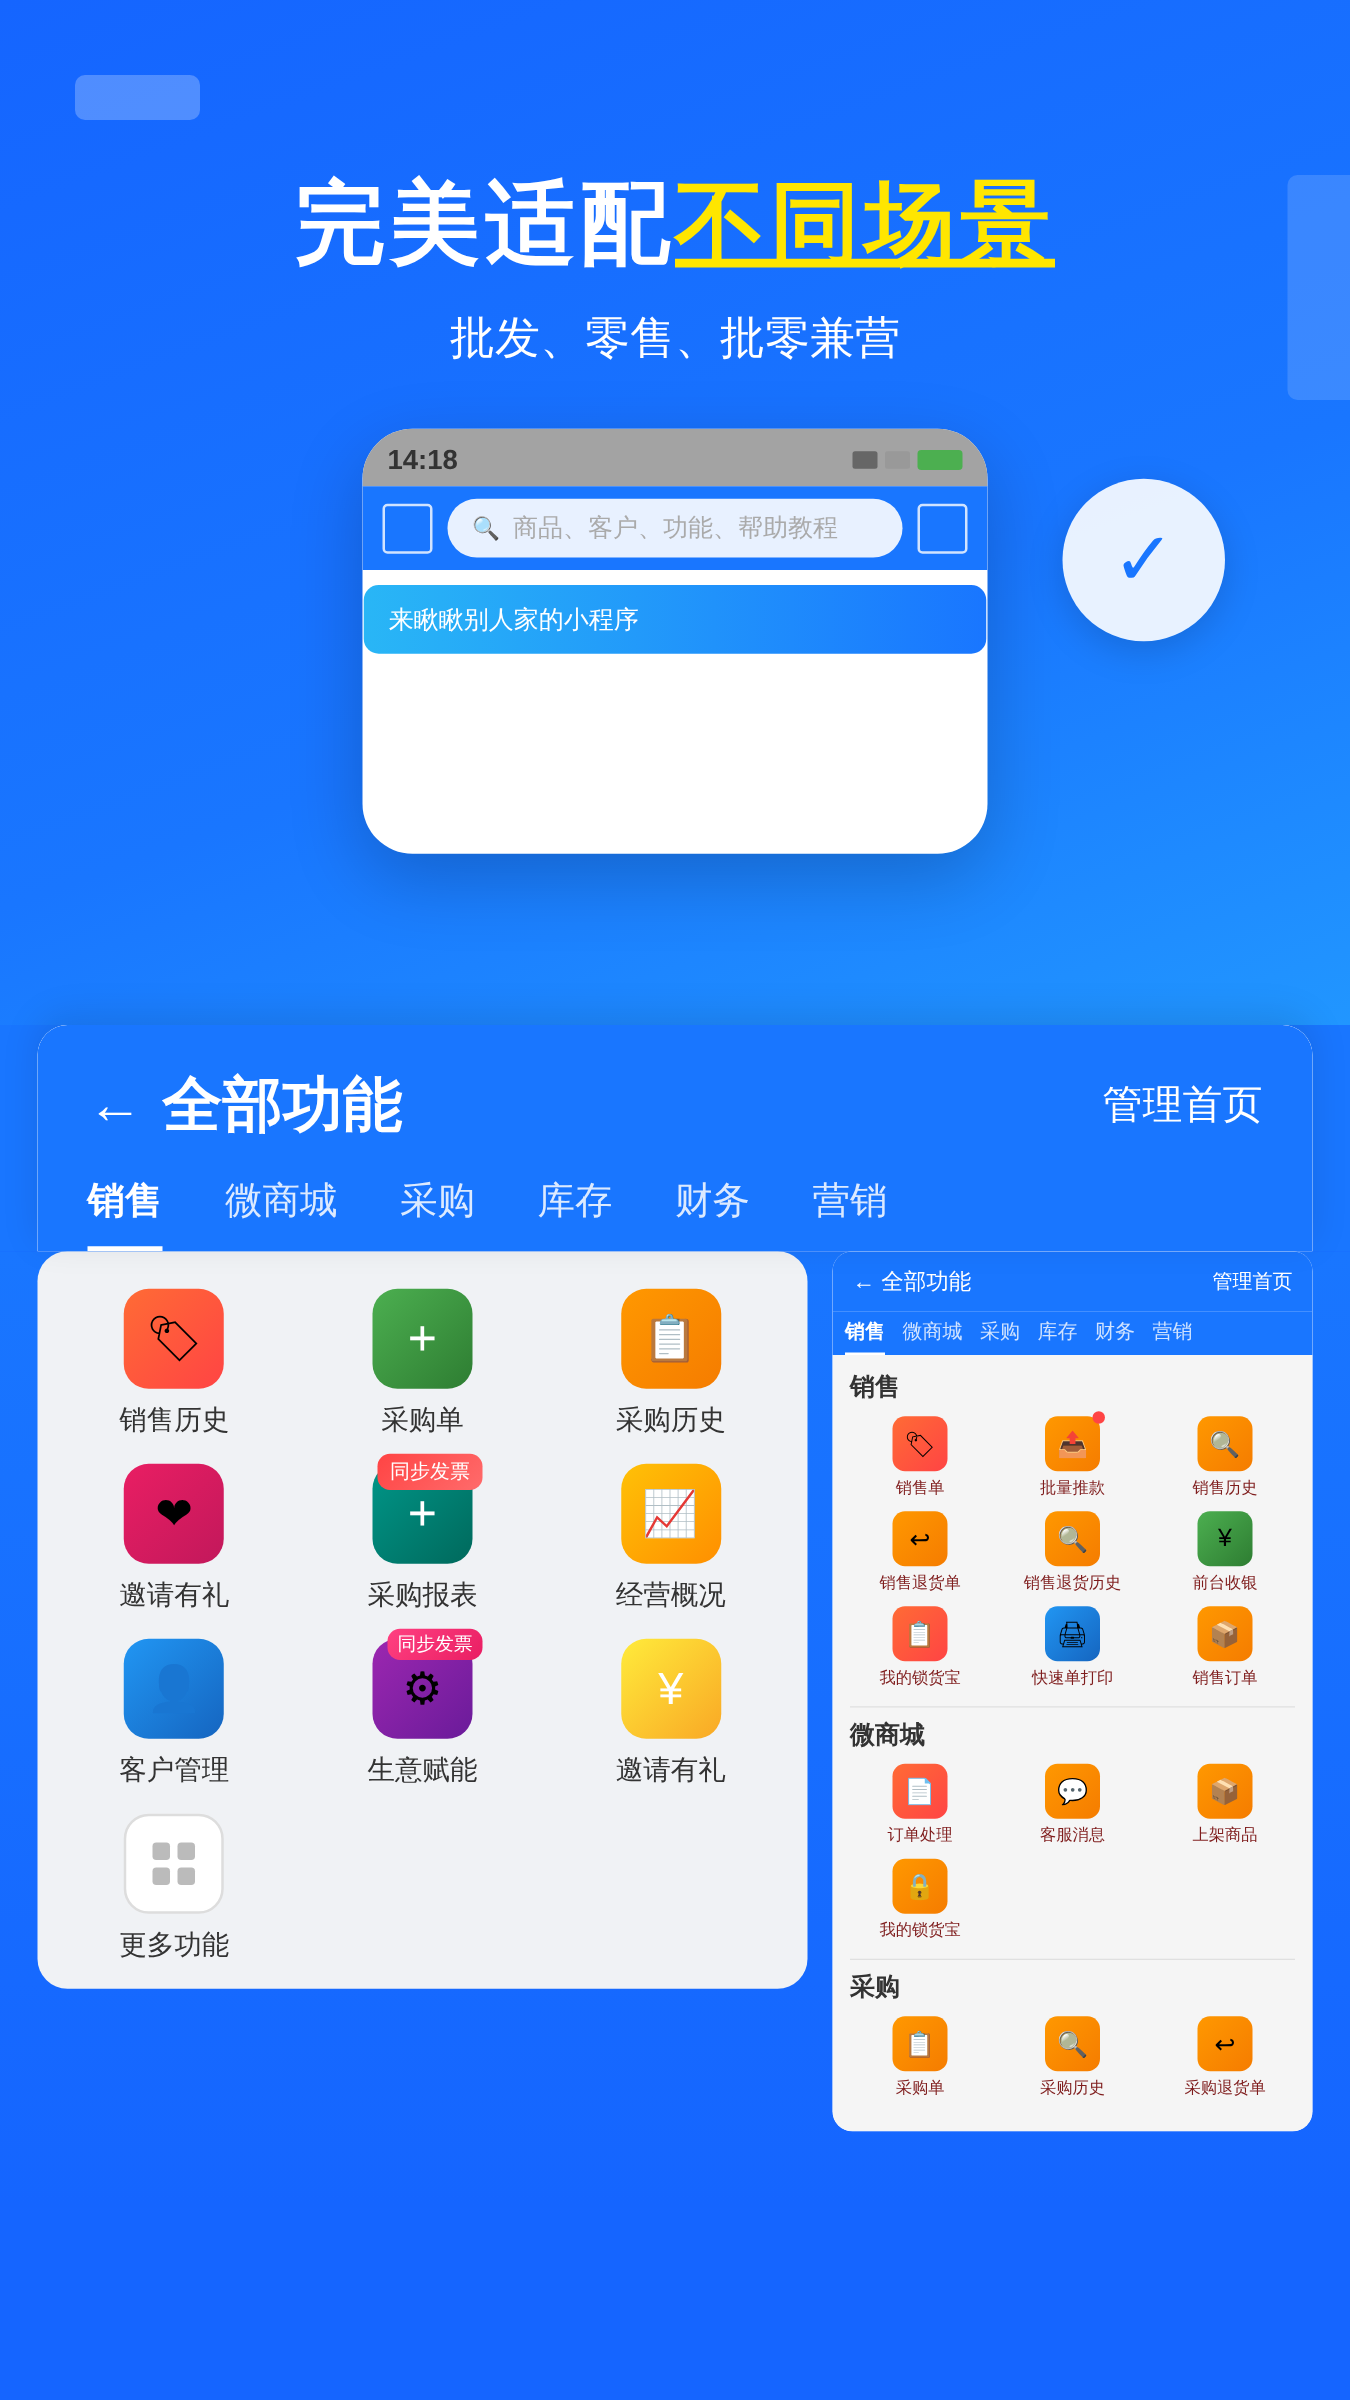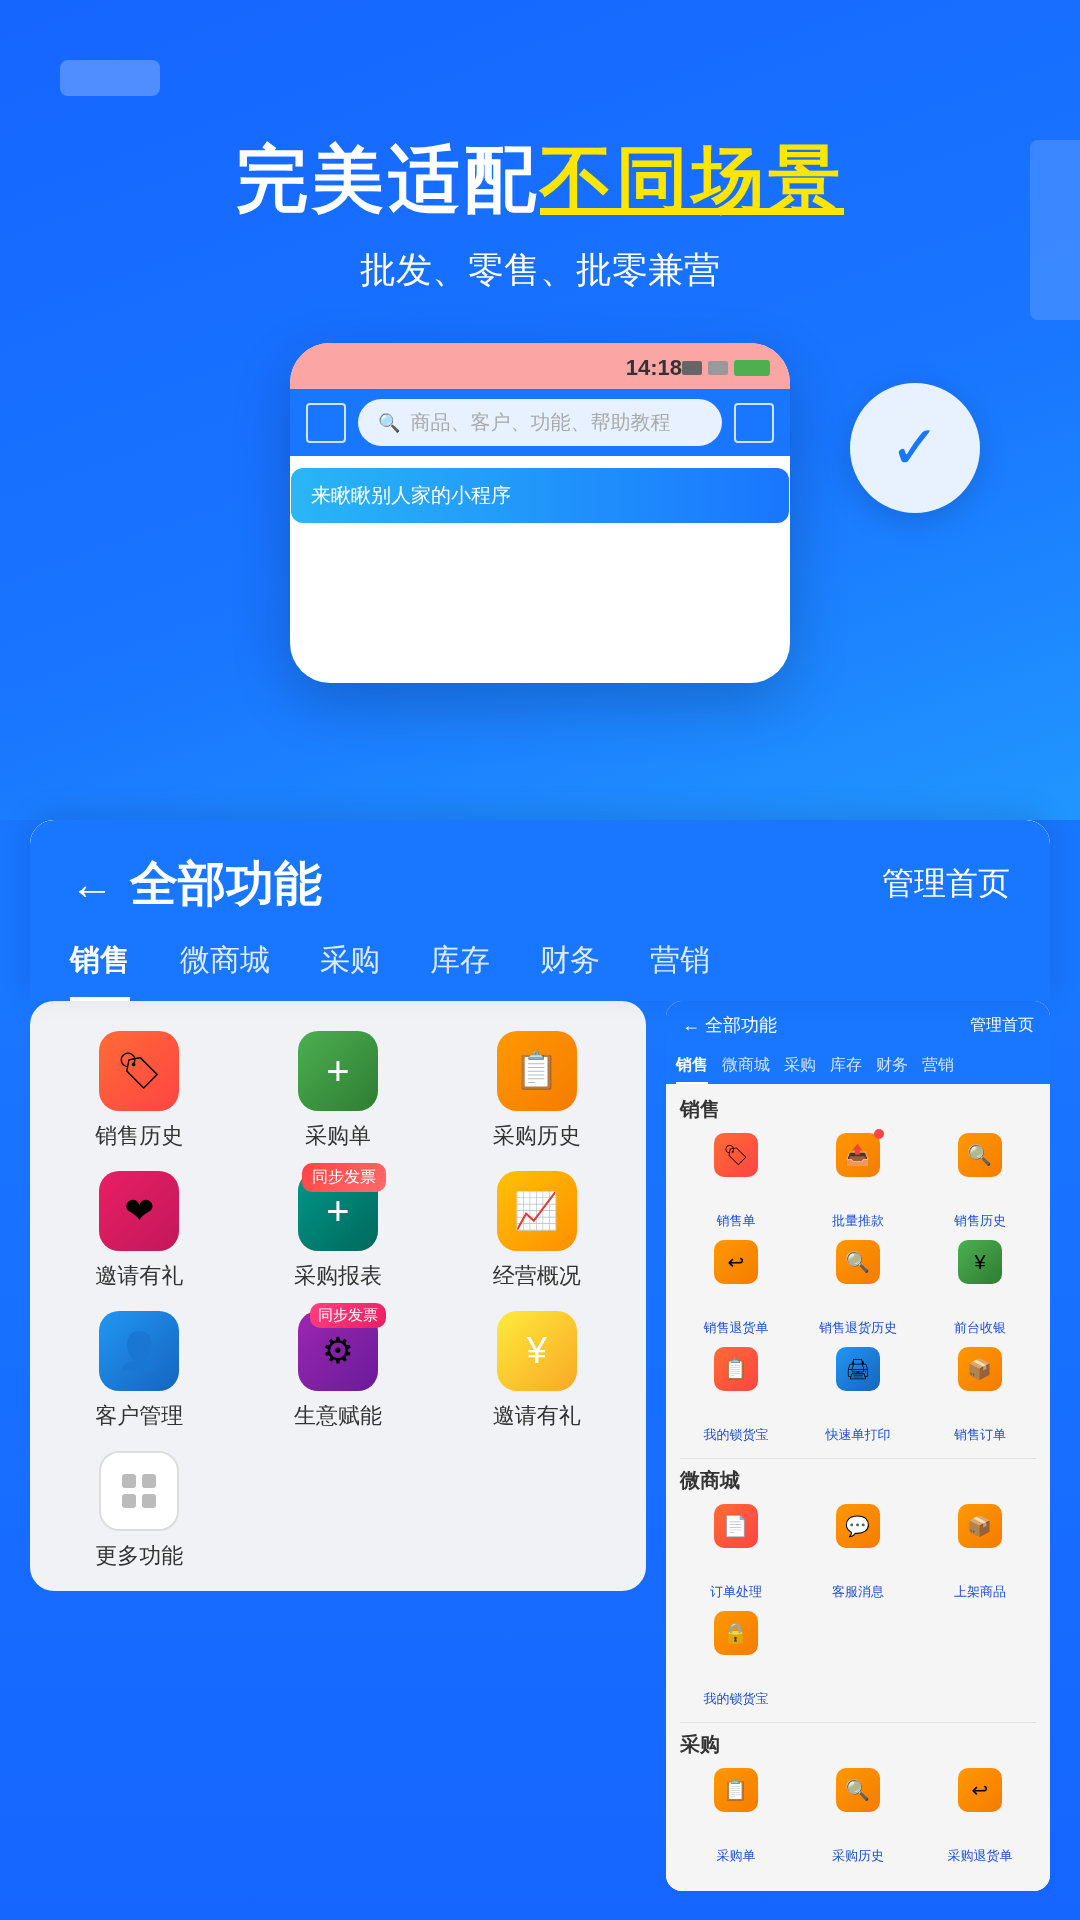--- a/index.html
+++ b/index.html
@@ -83,25 +83,25 @@
       background: #fff;
       border-radius: 40px;
       width: 500px;
       height: 340px;
       position: relative;
       overflow: hidden;
       box-shadow: 0 20px 60px rgba(0,0,0,0.2);
     }
 
     .phone-top-bar {
-      background: #fca5a5;
+      background: #a3a3a3;
       padding: 12px 20px 8px 20px;
       display: flex;
       align-items: center;
-      justify-content: flex-end;
+      justify-content: space-between;
     }
 
     .phone-time {
       font-size: 22px;
       font-weight: 600;
       color: #333;
     }
 
     .phone-icons {
       display: flex;
@@ -400,23 +400,22 @@
       height: 44px;
       border-radius: 10px;
       display: flex;
       align-items: center;
       justify-content: center;
       font-size: 20px;
     }
 
     .right-icon-label {
       font-size: 13px;
-      color: #1d4ed8;
+      color: #7f1d1d;
       text-align: center;
-      margin-top: 31px;
     }
 
     .right-divider {
       height: 1px;
       background: #e0e0e0;
       margin: 8px 0;
     }
   </style>
 </head>
 <body>

